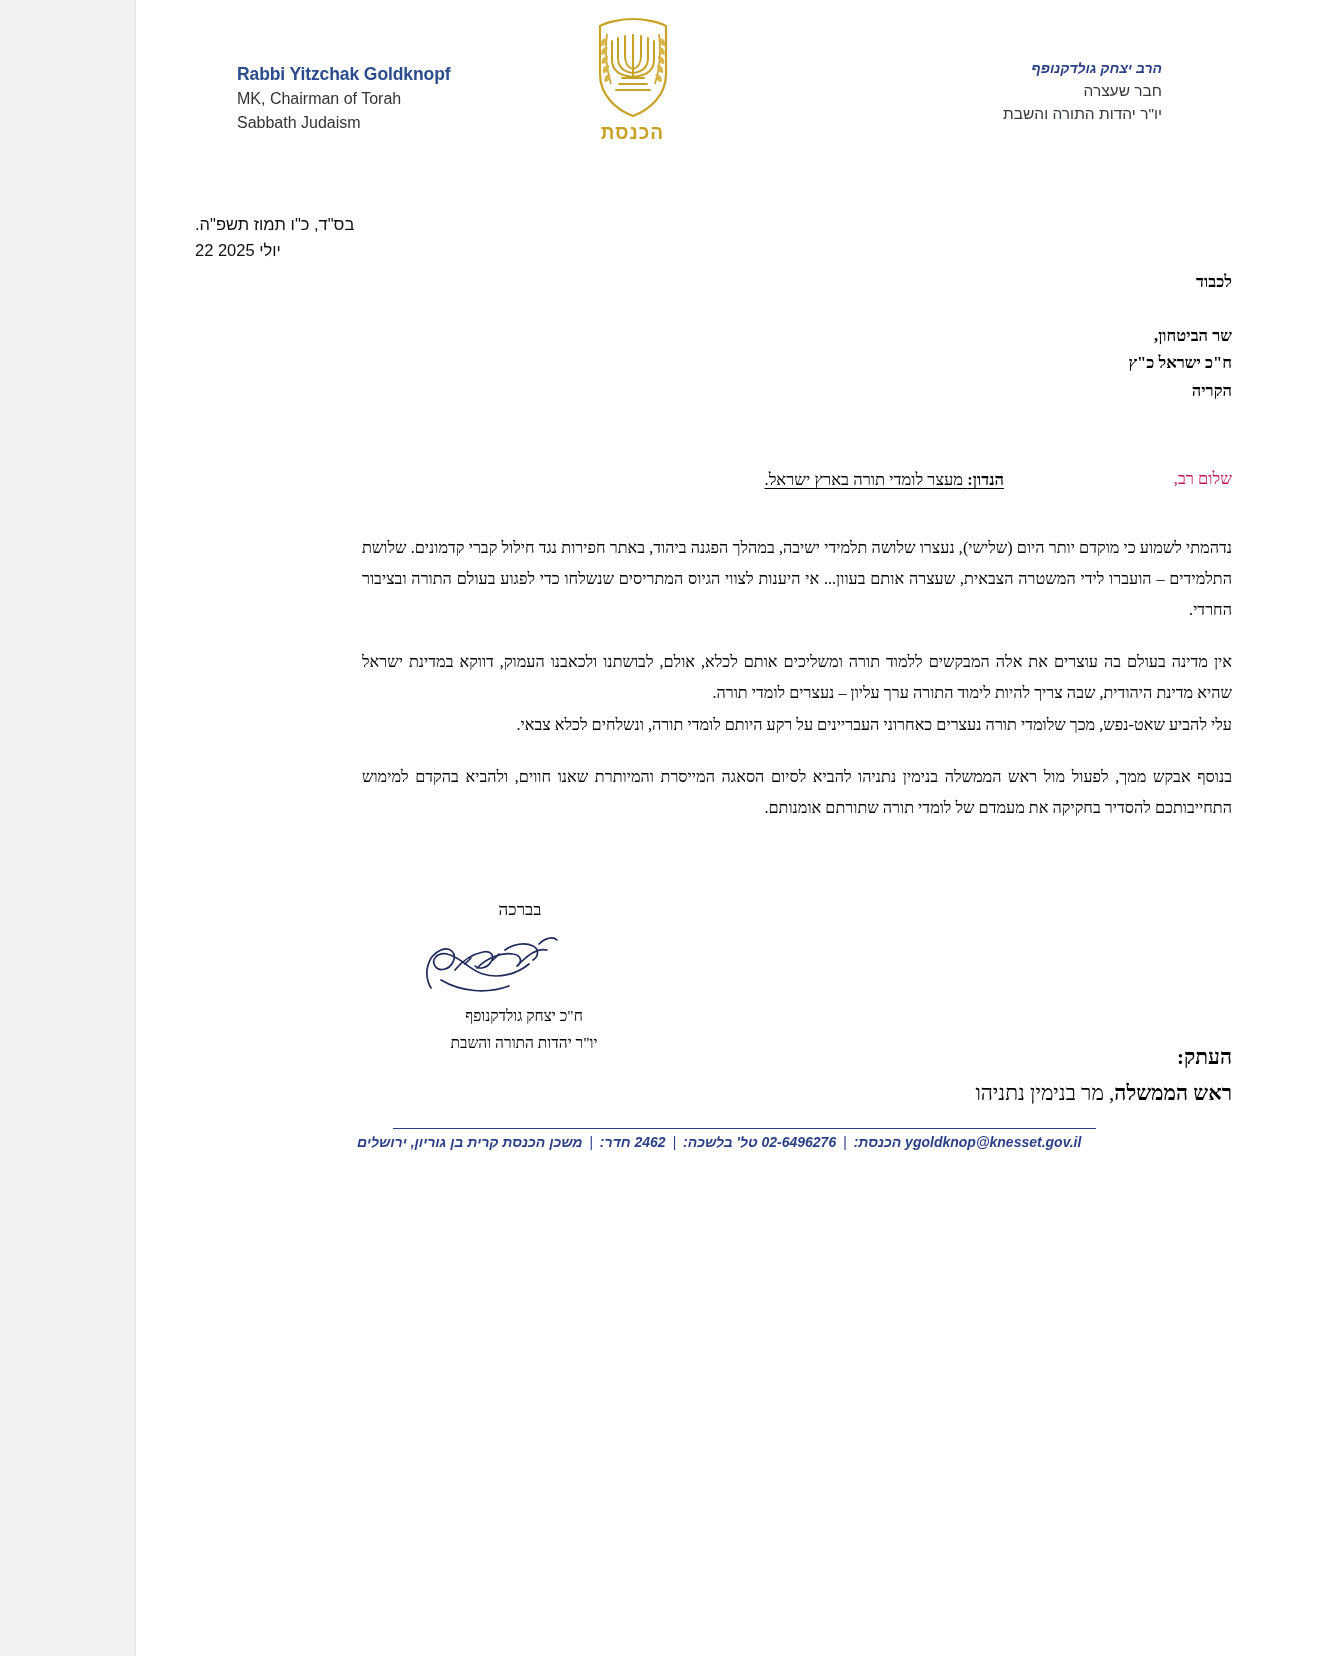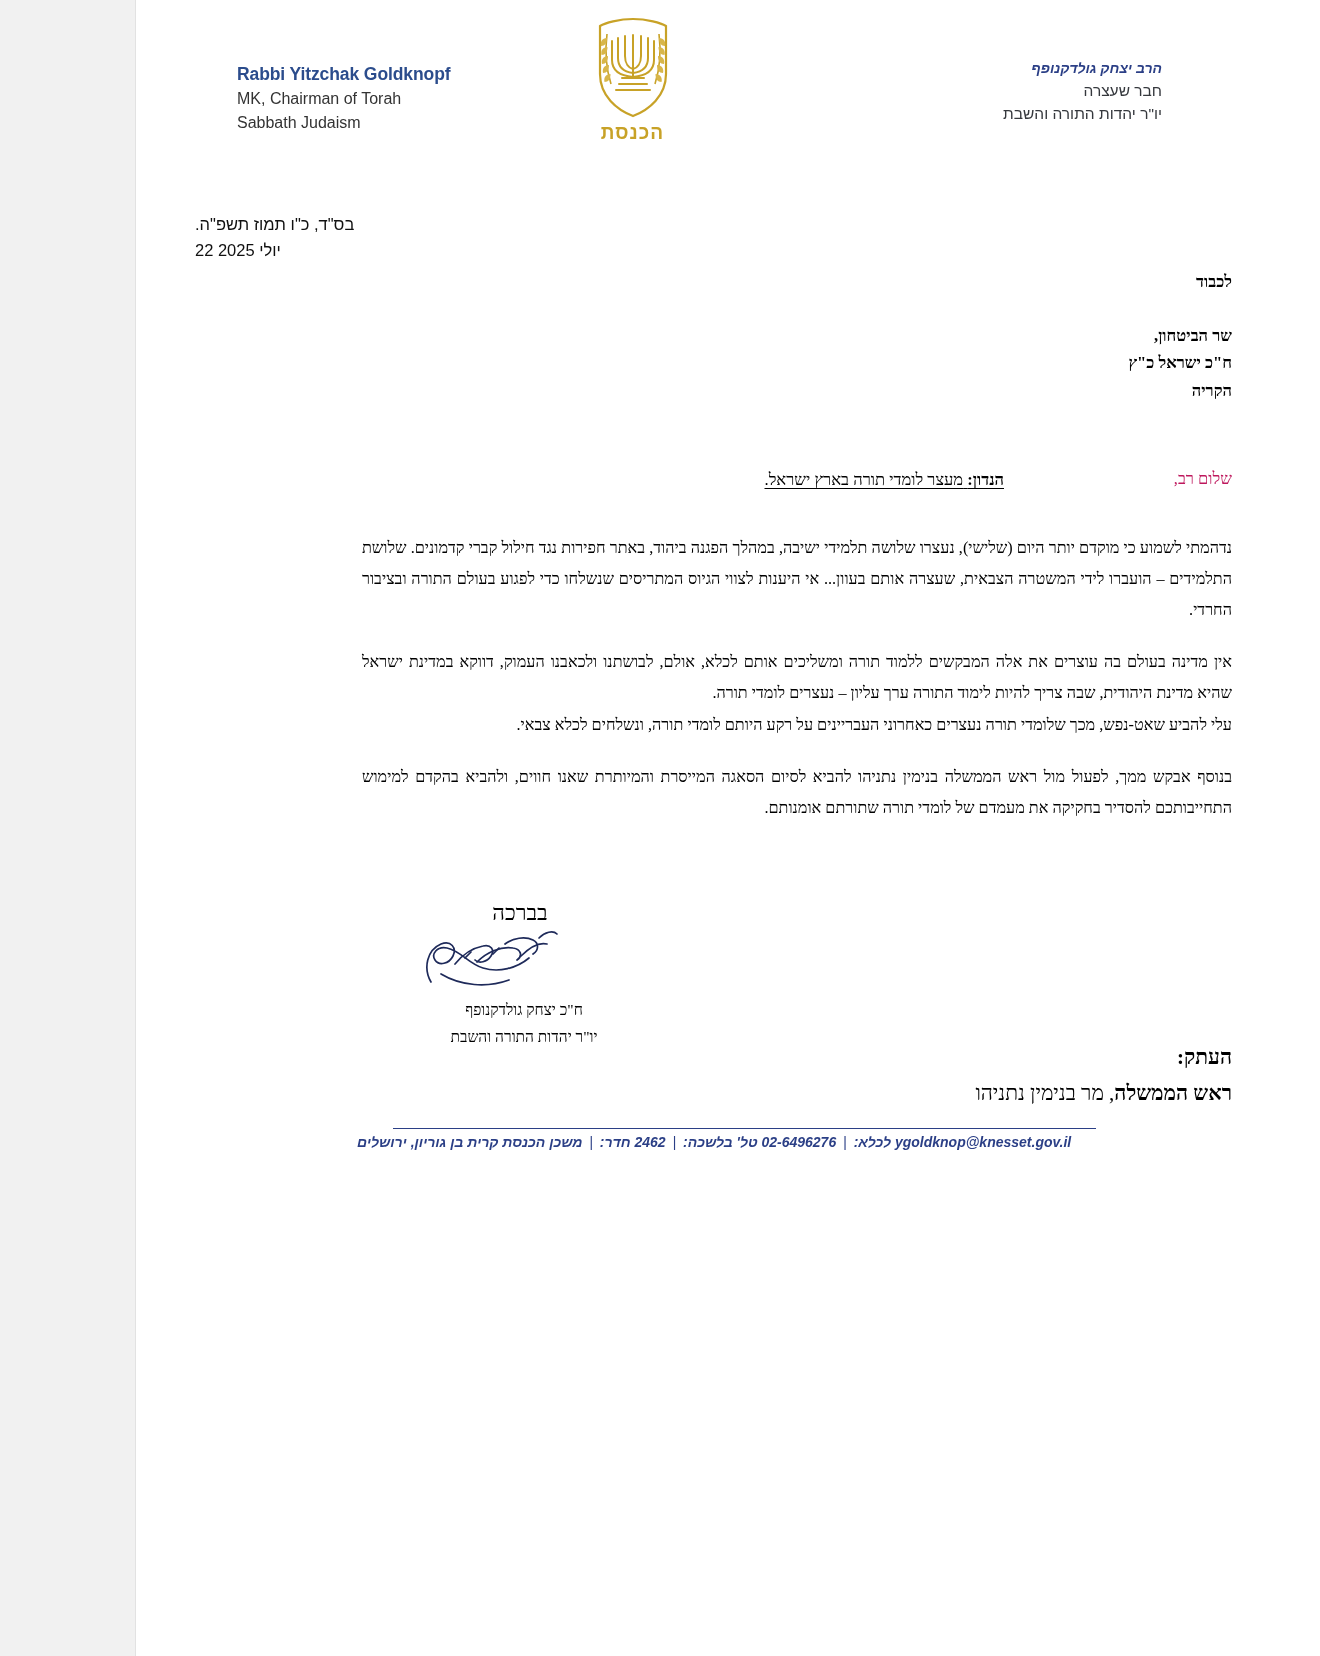--- a/index.html
+++ b/index.html
@@ -172,23 +172,23 @@
 
   
   .signature {
     position: absolute;
     left: 272px; top: 900px;
     width: 230px;
     text-align: center;
     direction: rtl;
   }
   .sig-regards {
-    font-size: 22px;
-    color: #000;
-    margin-bottom: 4px;
+    font-size: 17px;
+    color: #000;
+    margin-bottom: 16px;
     padding-right: 8px;
   }
   .sig-mark { height: 66px; position: relative; }
   .sig-mark svg { position: absolute; left: 8px; top: -6px; }
   .sig-name {
     font-size: 15.5px;
     color: #000;
     line-height: 1.6;
     margin-top: 2px;
   }
@@ -353,21 +353,21 @@
         <div class="cc-label">העתק:</div>
         <div>
           <span class="cc-name">ראש הממשלה</span><span class="cc-rest">, מר בנימין נתניהו</span>
         </div>
       </div>
 
       <div class="footer-rule"></div>
 
       <div class="footer">
         <span class="mail-addr">ygoldknop@knesset.gov.il</span>
-        <span>לכלא:</span>
+        <span>הכנסת:</span>
         <span class="sep">|</span>
         <span>02-6496276</span>
         <span>טל' בלשכה:</span>
         <span class="sep">|</span>
         <span>2462</span>
         <span>חדר:</span>
         <span class="sep">|</span>
         <span>משכן הכנסת קרית בן גוריון, ירושלים</span>
       </div>
 

